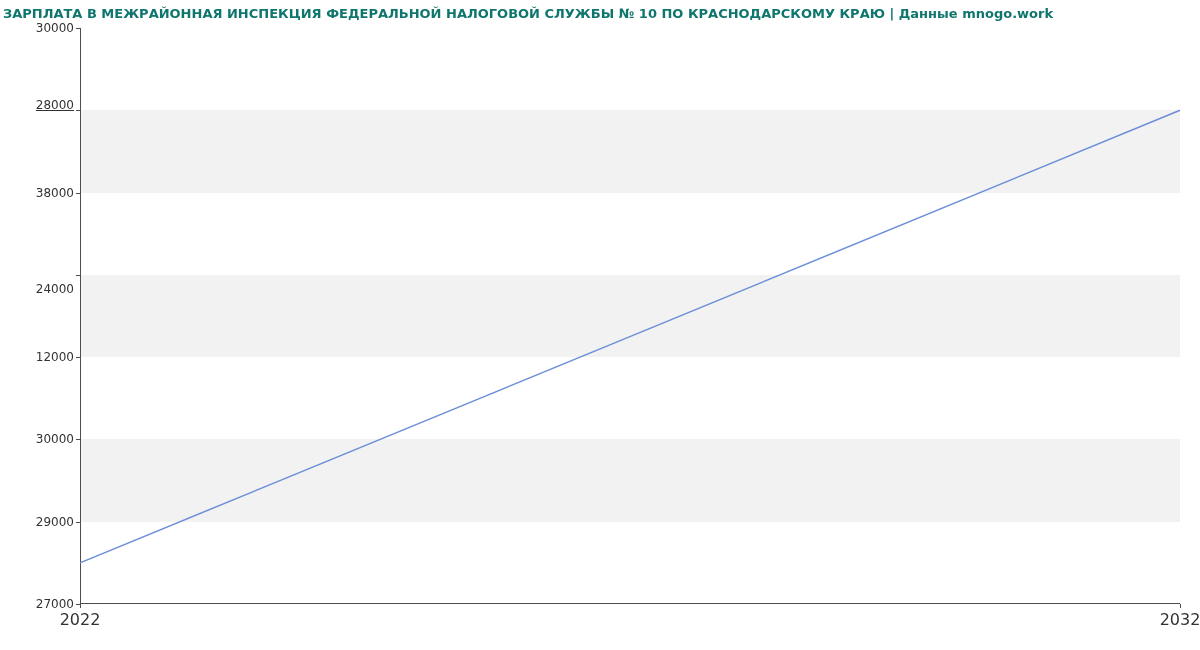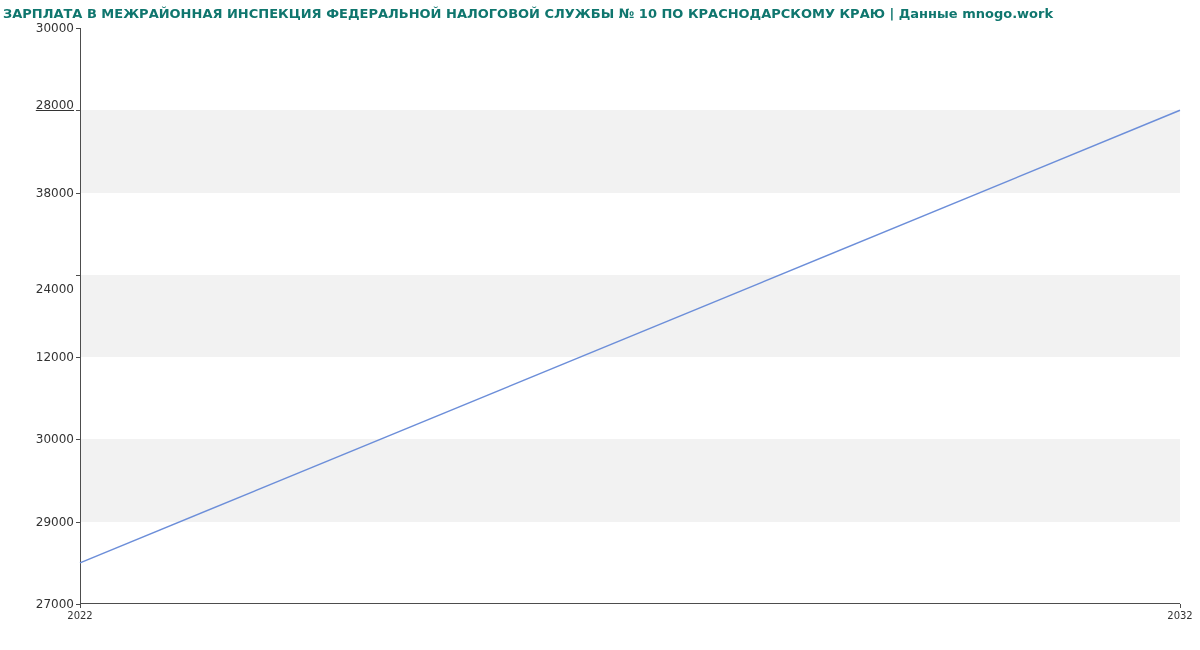--- a/index.html
+++ b/index.html
@@ -57,21 +57,21 @@
   .y-tick-mark {
     position: absolute;
     left: 76px;
     width: 4px;
     height: 1px;
     background: #4d4d4d;
   }
   .x-tick {
     position: absolute;
     top: 610px;
-    font-size: 10px;
+    font-size: 16px;
     color: #333333;
     transform: translateX(-50%);
   }
   .x-tick-mark {
     position: absolute;
     top: 604px;
     width: 1px;
     height: 4px;
     background: #4d4d4d;
   }

